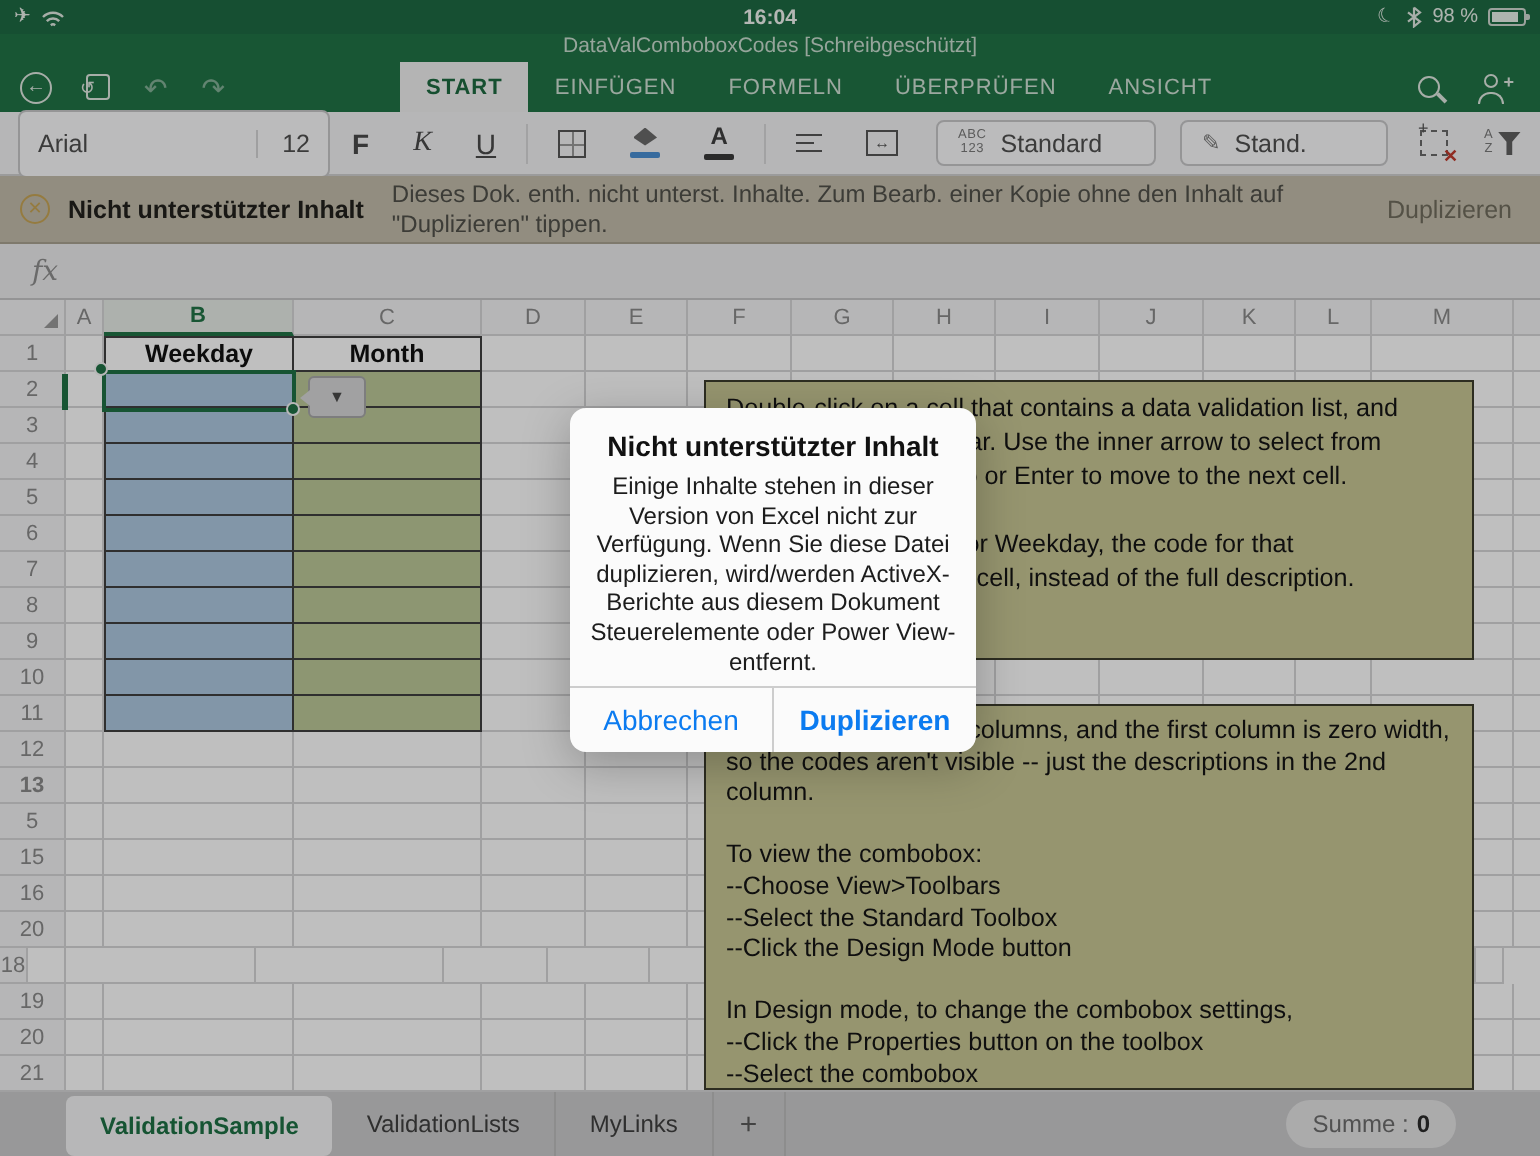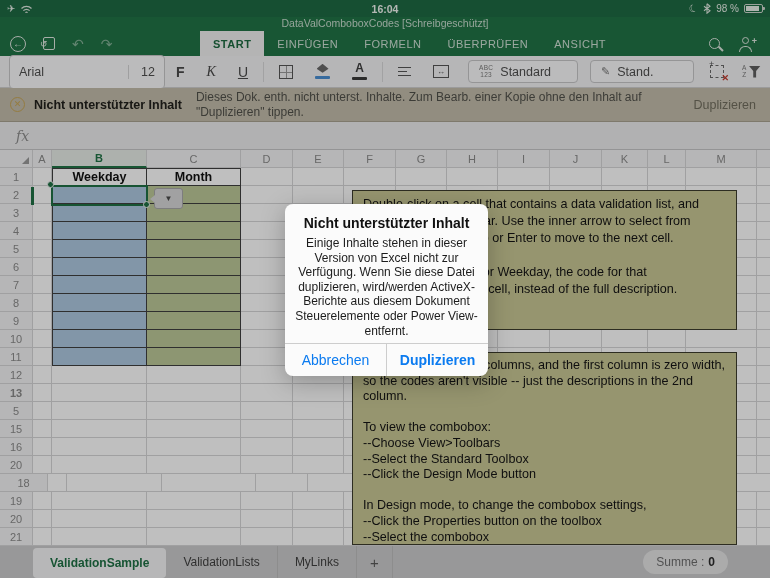--- a/index.html
+++ b/index.html
@@ -547,21 +547,21 @@
         <div class="gc" style="width: 51px;"></div>
         <div class="gc" style="width: 51px;"></div>
         <div class="gc" style="width: 52px;"></div>
         <div class="gc" style="width: 52px;"></div>
         <div class="gc" style="width: 46px;"></div>
         <div class="gc" style="width: 38px;"></div>
         <div class="gc" style="width: 71px;"></div>
         <div class="gc" style="width: 14px;"></div>
       </div>
       <div class="grow">
-        <div class="gc hdr" style="width: 48px;">18</div>
+        <div class="gc hdr" style="width: 14px;">18</div>
         <div class="gc" style="width: 19px;"></div>
         <div class="gc" style="width: 95px;"></div>
         <div class="gc" style="width: 94px;"></div>
         <div class="gc" style="width: 52px;"></div>
         <div class="gc" style="width: 51px;"></div>
         <div class="gc" style="width: 52px;"></div>
         <div class="gc" style="width: 51px;"></div>
         <div class="gc" style="width: 51px;"></div>
         <div class="gc" style="width: 52px;"></div>
         <div class="gc" style="width: 52px;"></div>

